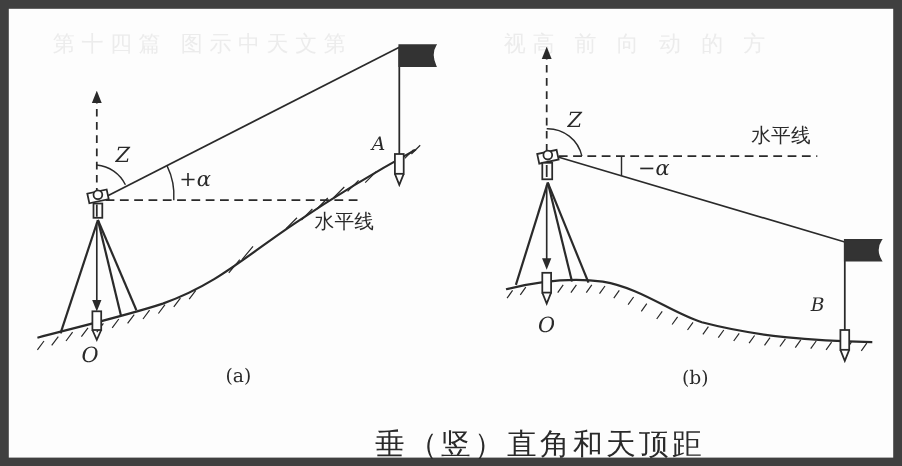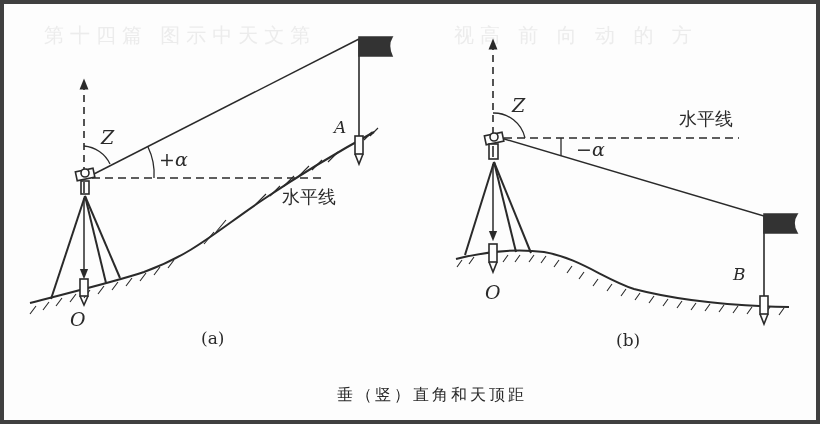--- a/index.html
+++ b/index.html
@@ -1,26 +1,26 @@
 <!DOCTYPE html>
 <html><head>
 <meta charset="utf-8">
 <style>
   html, body { margin: 0; padding: 0; }
   body { width: 820px; height: 424px; background: #fdfdfd; overflow: hidden; }
   .frame {
     position: relative; width: 820px; height: 424px; box-sizing: border-box;
-    border: 4px solid #404040; background: #fdfdfd;
+    border: 8px solid #404040; background: #fdfdfd;
   }
   svg { position: absolute; left: 0; top: 0; }
   .lbl { position: absolute; color: #2a2a2a; white-space: nowrap; line-height: 1; }
   .it { font-family: "DejaVu Serif", serif; font-style: italic; font-size: 19px; }
   .cn { font-family: Liberation Serif, serif; font-size: 18px; }
   .sub { font-family: "DejaVu Serif", serif; font-size: 17px; }
-  .caption { font-family: Liberation Sans, sans-serif; font-size: 16px; letter-spacing: 3px; }
+  .caption { font-family: Liberation Sans, sans-serif; font-size: 27px; letter-spacing: 3px; }
   .ghost { position:absolute; font-family:"DejaVu Sans", sans-serif; font-size: 20px; color:#ececec; letter-spacing:6px; }
 </style>
 </head>
 <body>
 
 <div class="frame">
 
   <div class="ghost" style="left:40px;top:18px;">第十四篇 图示中天文第</div>
   <div class="ghost" style="left:450px;top:18px;">视高 前 向 动 的 方</div>
 

